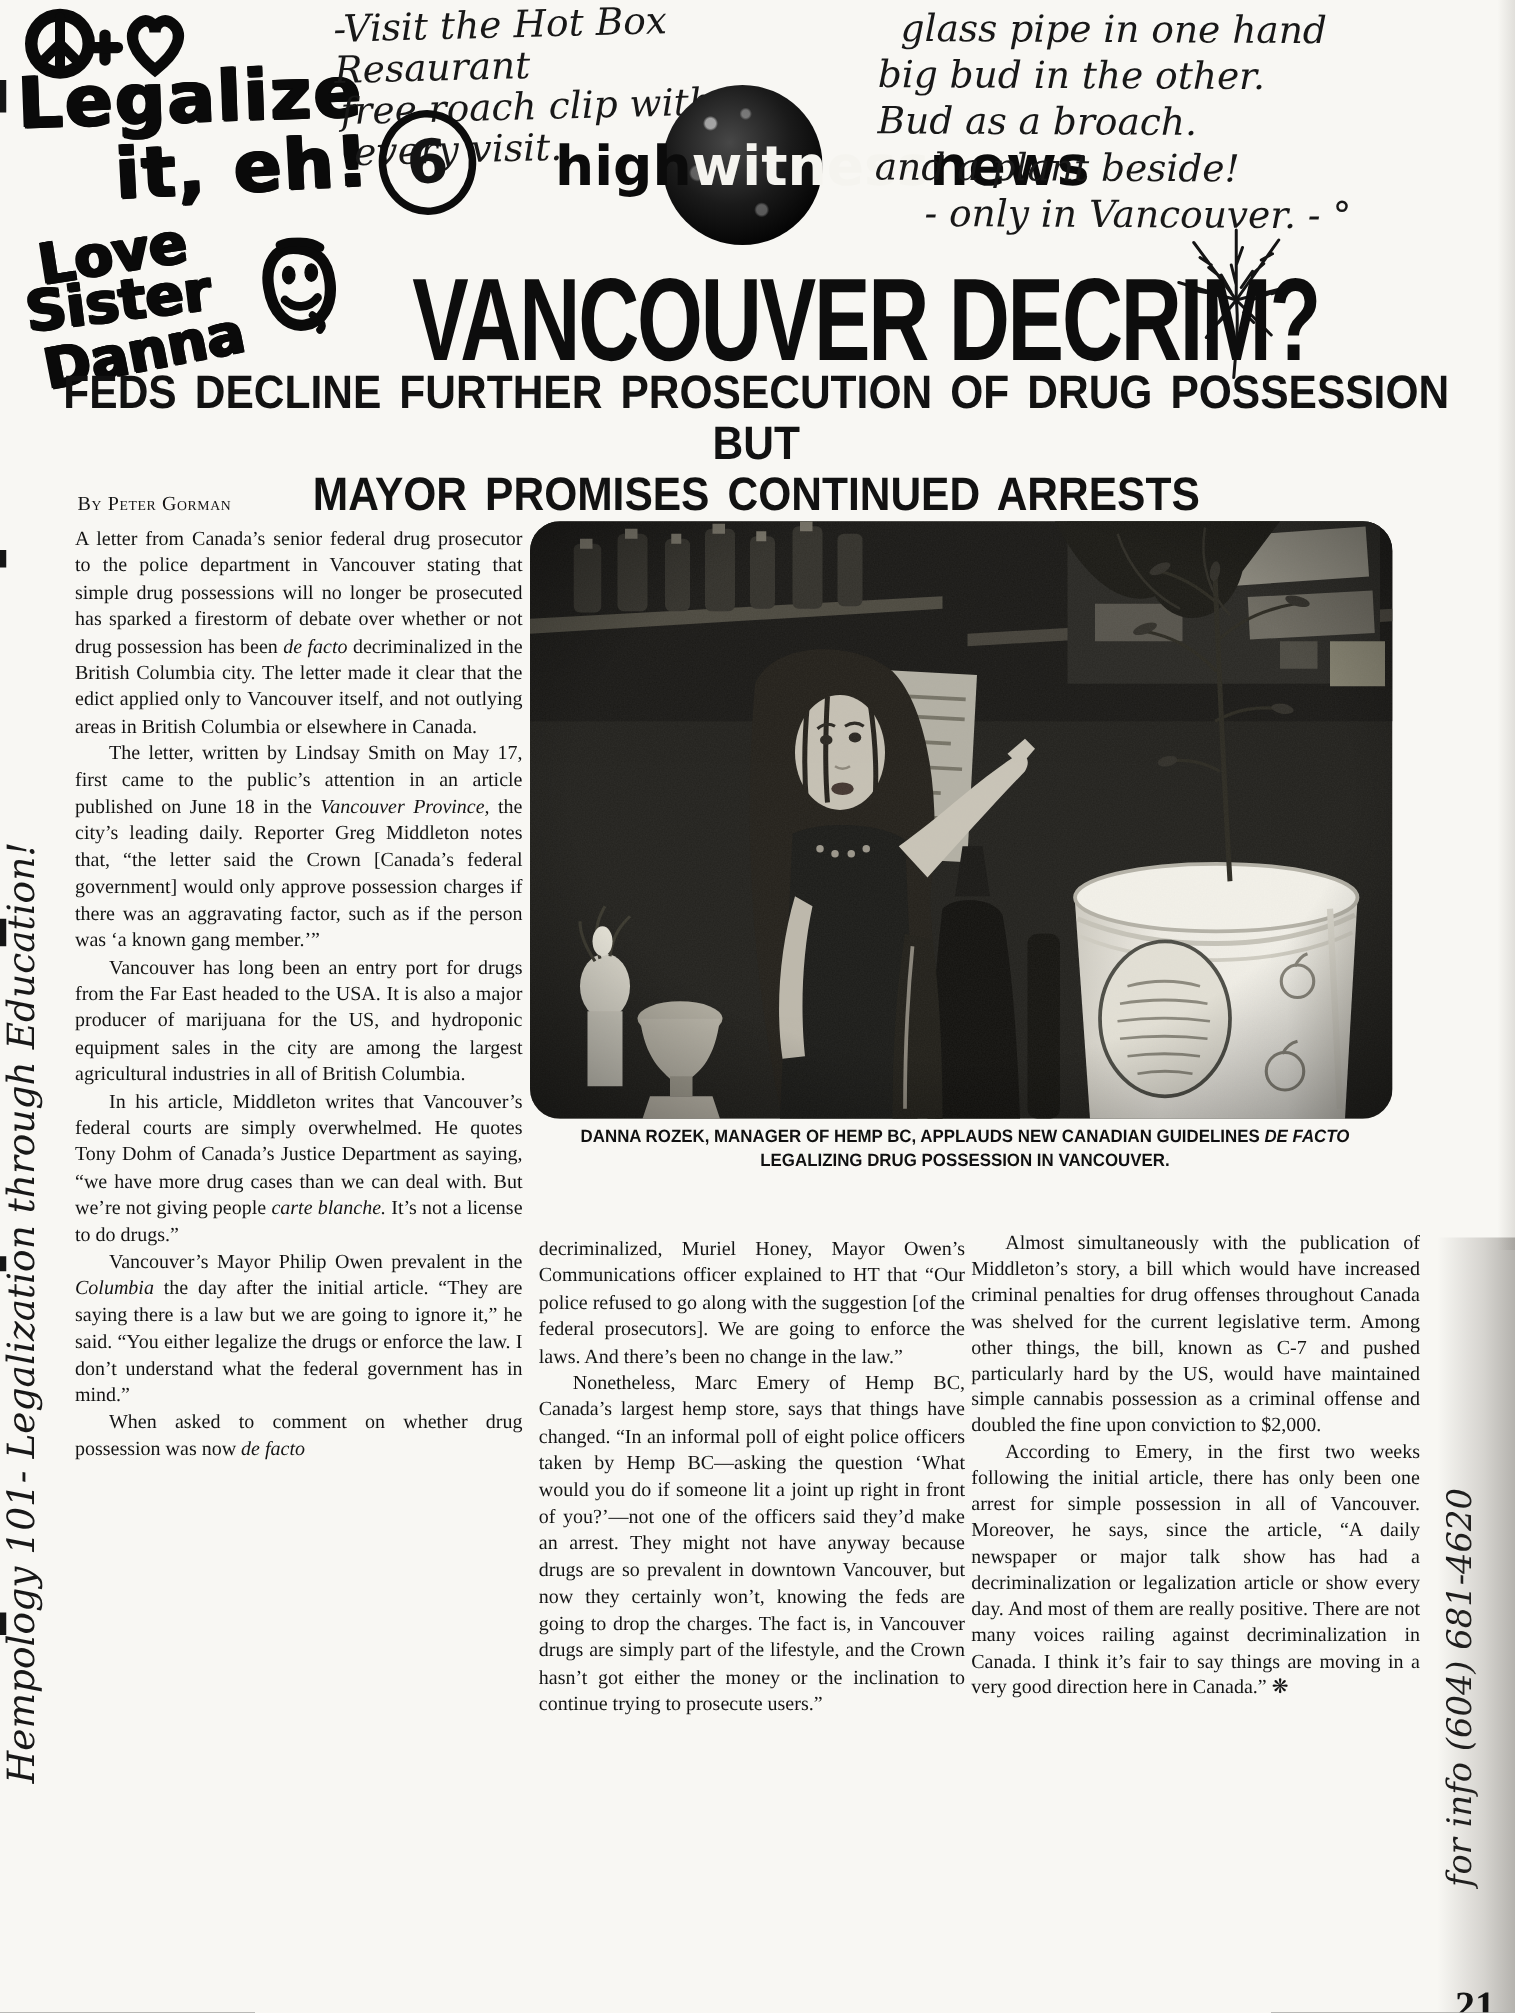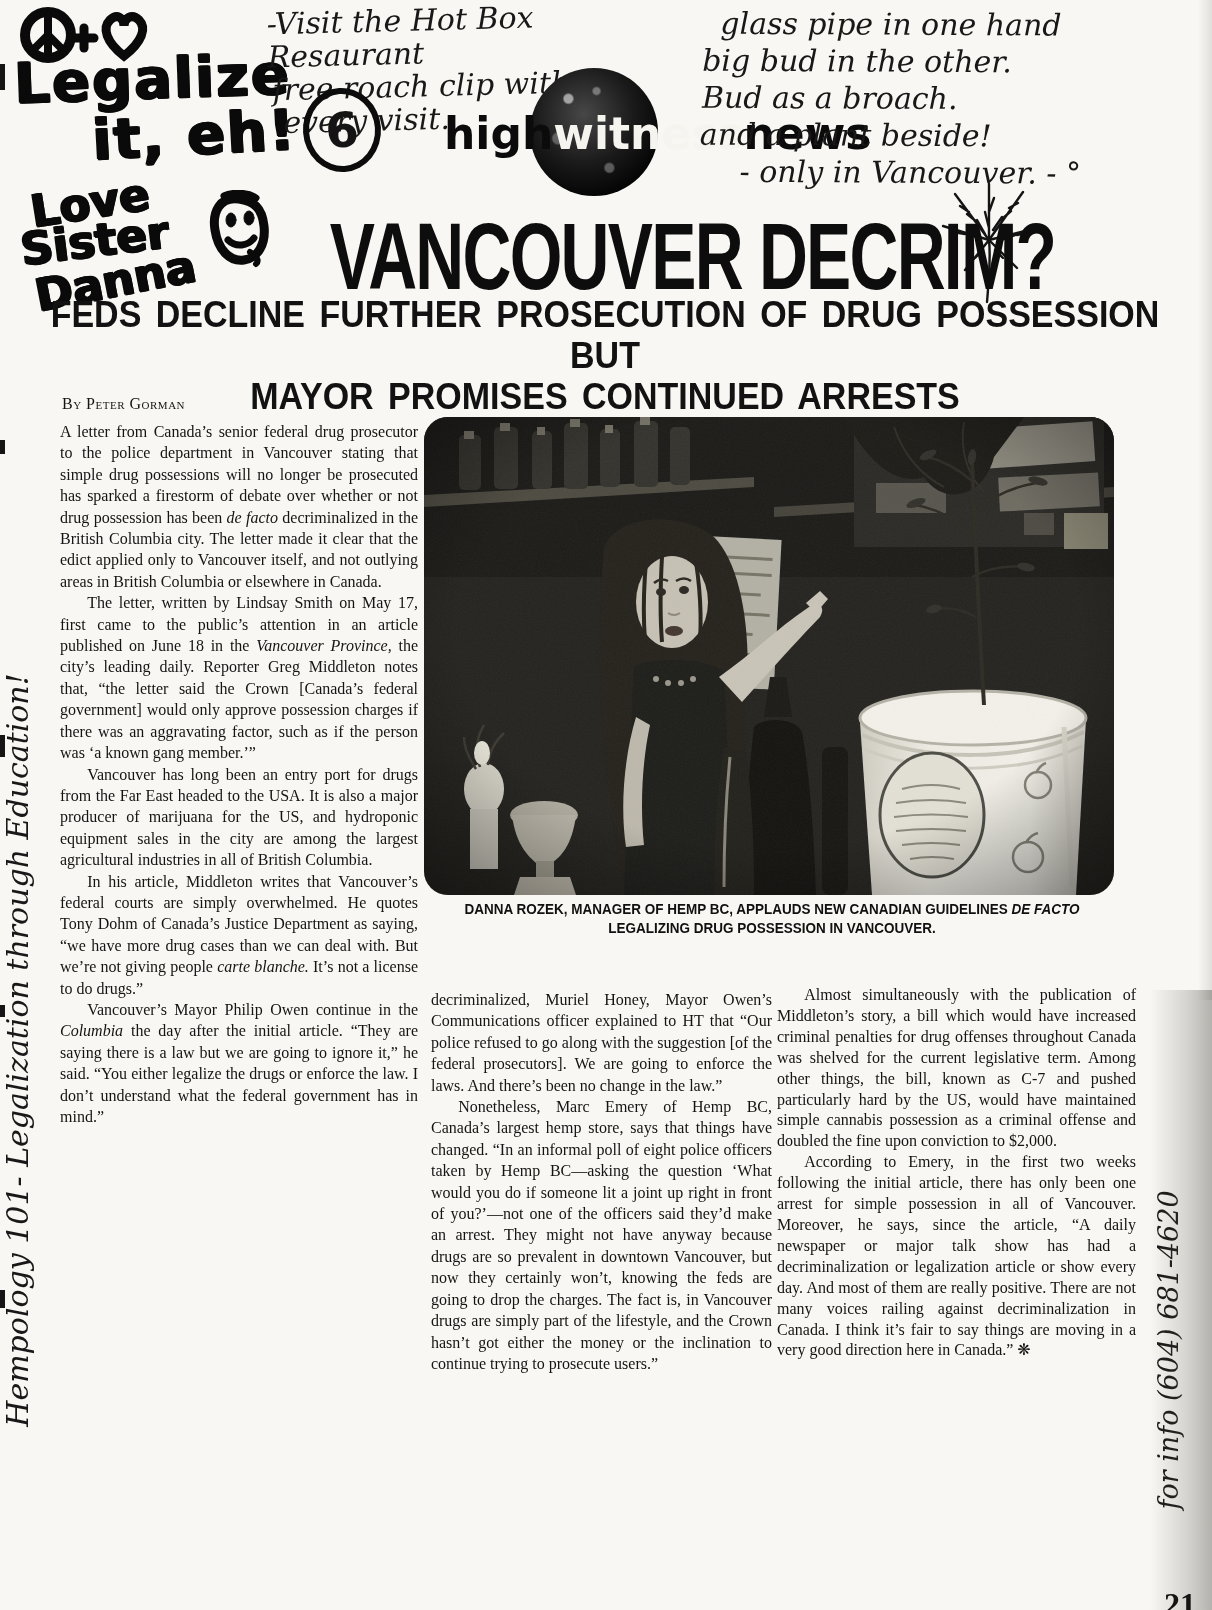--- a/index.html
+++ b/index.html
@@ -155,21 +155,22 @@
     <div>FEDS DECLINE FURTHER PROSECUTION OF DRUG POSSESSION BUT</div>
     <div>MAYOR PROMISES CONTINUED ARRESTS</div>
   </div>
 
   <div class="abs byline">By Peter Gorman</div>
   <div class="col col-left">
       <p class="para"><span>A letter from Canada’s senior federal drug prosecutor to the police department in Vancouver stating that simple drug possessions will no longer be prosecuted has sparked a firestorm of debate over whether or not drug possession has been </span><em>de facto</em><span> decriminalized in the British Columbia city. The letter made it clear that the edict applied only to Vancouver itself, and not outlying areas in British Columbia or elsewhere in Canada.</span></p>
       <p class="para ind"><span>The letter, written by Lindsay Smith on May 17, first came to the public’s attention in an article published on June 18 in the </span><em>Vancouver Province,</em><span> the city’s leading daily. Reporter Greg Middleton notes that, “the letter said the Crown [Canada’s federal government] would only approve possession charges if there was an aggravating factor, such as if the person was ‘a known gang member.’”</span></p>
       <p class="para ind"><span>Vancouver has long been an entry port for drugs from the Far East headed to the USA. It is also a major producer of marijuana for the US, and hydroponic equipment sales in the city are among the largest agricultural industries in all of British Columbia.</span></p>
       <p class="para ind"><span>In his article, Middleton writes that Vancouver’s federal courts are simply overwhelmed. He quotes Tony Dohm of Canada’s Justice Department as saying, “we have more drug cases than we can deal with. But we’re not giving people </span><em>carte blanche.</em><span> It’s not a license to do drugs.”</span></p>
-      <p class="para ind"><span>Vancouver’s Mayor Philip Owen continue in the </span><em>Columbia</em><span> the day after the initial article. “They are saying there is a law but we are going to ignore it,” he said. “You either legalize the drugs or enforce the law. I don’t understand what the federal government has in mind.”</span></p>
+      <p class="para ind"><span>Vancouver’s Mayor Philip Owen prevalent in the </span><em>Columbia</em><span> the day after the initial article. “They are saying there is a law but we are going to ignore it,” he said. “You either legalize the drugs or enforce the law. I don’t understand what the federal government has in mind.”</span></p>
+      <p class="para ind"><span>When asked to comment on whether drug possession was now </span><em>de facto</em></p>
     </div>
   <div class="col col-mid">
       <p class="para"><span>decriminalized, Muriel Honey, Mayor Owen’s Communications officer explained to HT that “Our police refused to go along with the suggestion [of the federal prosecutors]. We are going to enforce the laws. And there’s been no change in the law.”</span></p>
       <p class="para ind"><span>Nonetheless, Marc Emery of Hemp BC, Canada’s largest hemp store, says that things have changed. “In an informal poll of eight police officers taken by Hemp BC—asking the question ‘What would you do if someone lit a joint up right in front of you?’—not one of the officers said they’d make an arrest. They might not have anyway because drugs are so prevalent in downtown Vancouver, but now they certainly won’t, knowing the feds are going to drop the charges. The fact is, in Vancouver drugs are simply part of the lifestyle, and the Crown hasn’t got either the money or the inclination to continue trying to prosecute users.”</span></p>
     </div>
   <div class="col col-right">
       <p class="para ind"><span>Almost simultaneously with the publication of Middleton’s story, a bill which would have increased criminal penalties for drug offenses throughout Canada was shelved for the current legislative term. Among other things, the bill, known as C-7 and pushed particularly hard by the US, would have maintained simple cannabis possession as a criminal offense and doubled the fine upon conviction to $2,000.</span></p>
       <p class="para ind"><span>According to Emery, in the first two weeks following the initial article, there has only been one arrest for simple possession in all of Vancouver. Moreover, he says, since the article, “A daily newspaper or major talk show has had a decriminalization or legalization article or show every day. And most of them are really positive. There are not many voices railing against decriminalization in Canada. I think it’s fair to say things are moving in a very good direction here in Canada.” ❋</span></p>
     </div>
 

